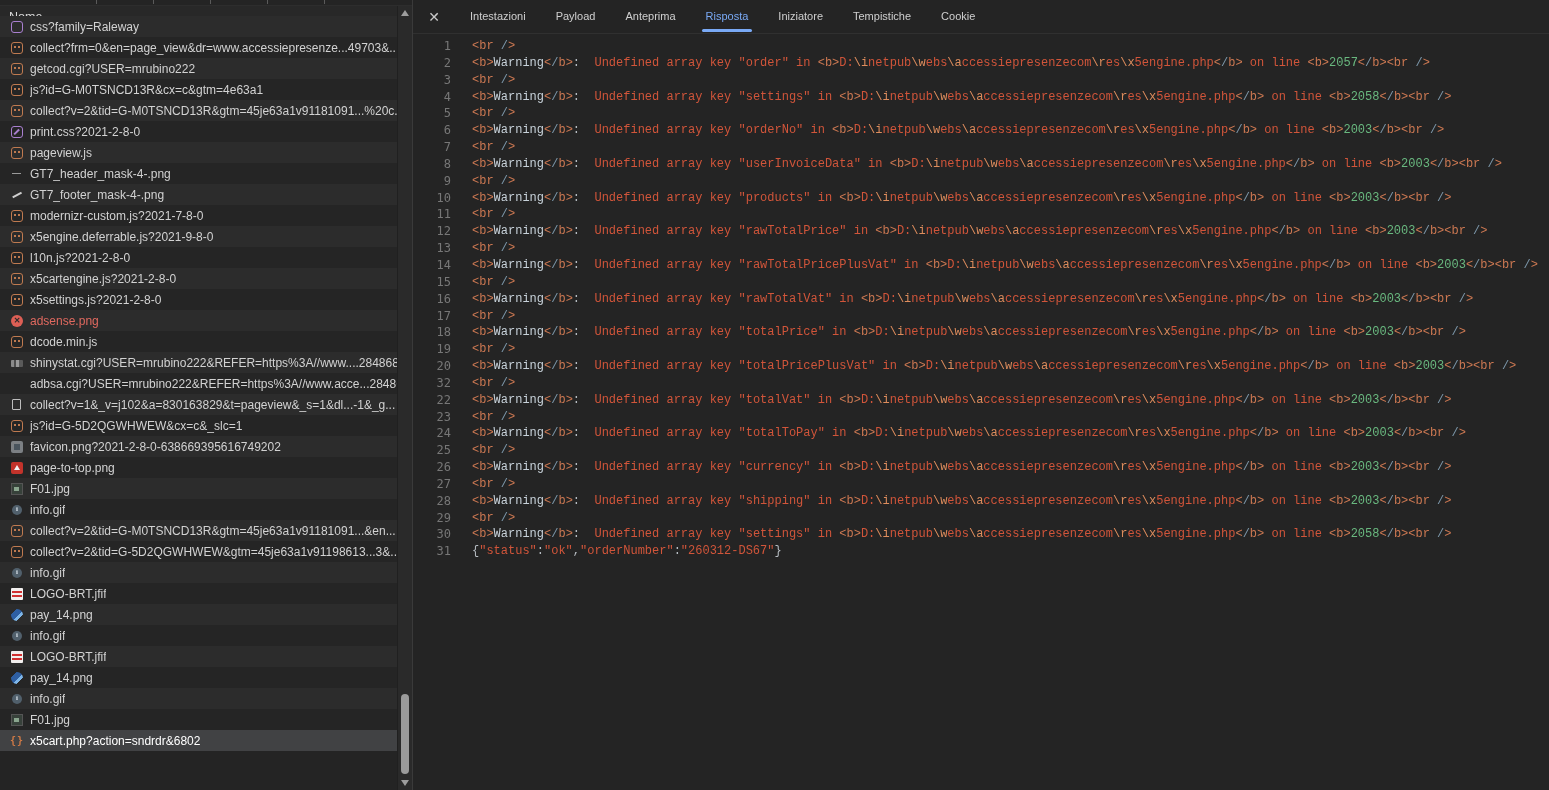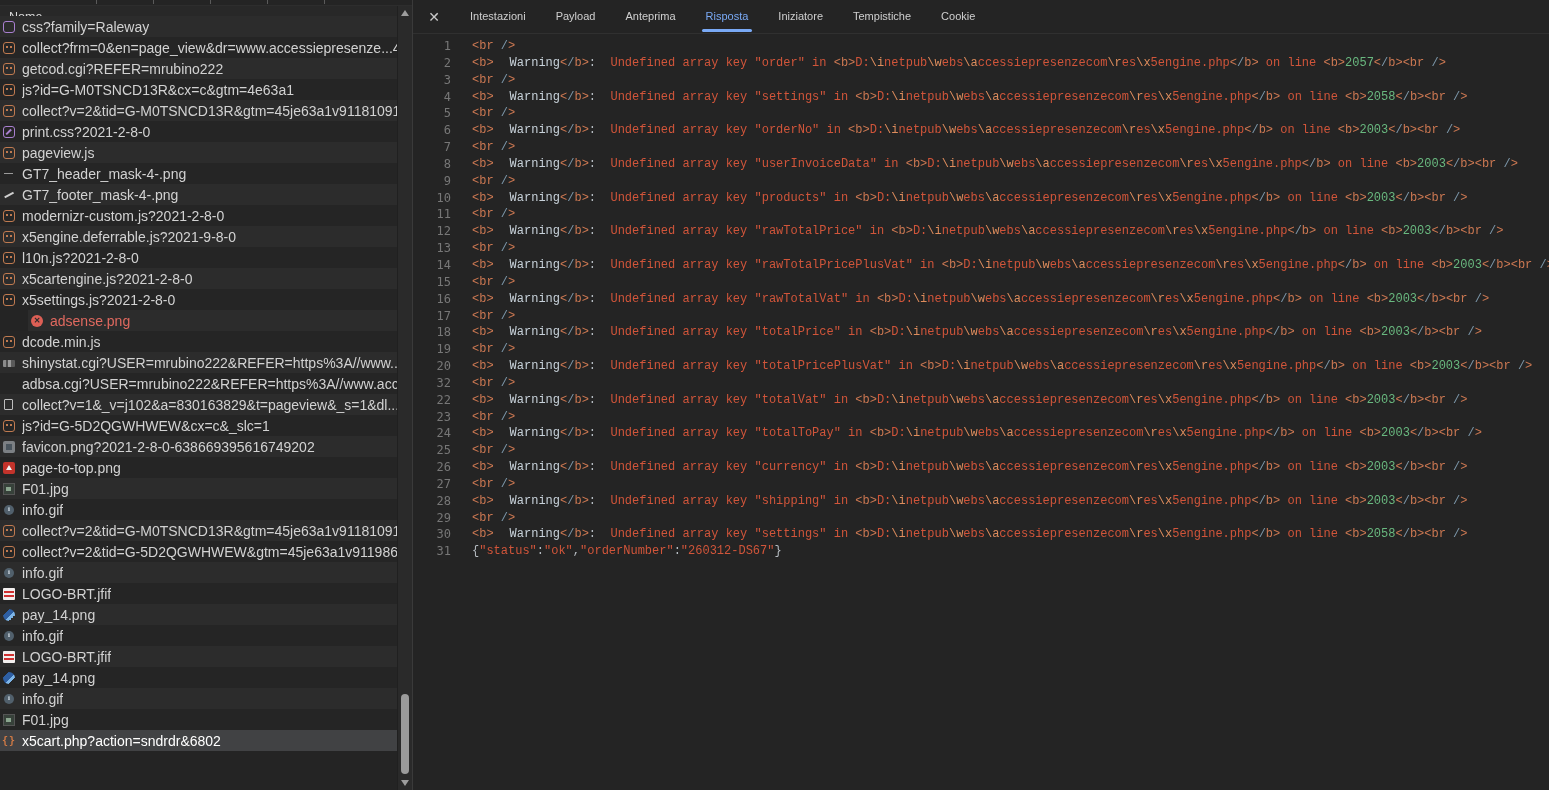--- a/index.html
+++ b/index.html
@@ -7,26 +7,26 @@
   .app{display:flex;width:1549px;height:790px;position:relative;}
 
   
   .left{width:412px;flex:0 0 412px;position:relative;background:#242424;border-right:1px solid #3a3a3a;overflow:hidden;}
   .ruler{height:5px;background:#242424;position:relative;border-bottom:1px solid #2d2d2d;}
   .ruler .ticks{position:absolute;left:40px;top:0;width:330px;height:4px;
     background:repeating-linear-gradient(90deg,transparent 0 56px,#5a5a5a 56px 57px);}
   .colhead{height:22px;line-height:22px;padding-left:9px;color:#d8d8d8;font-size:12.5px;
     background:#282828;border-bottom:1px solid #474747;}
   .list{position:absolute;top:28px;left:0;right:14px;margin-top:-12px;}
-  .row{height:21px;display:flex;align-items:center;gap:7px;padding-left:3px;
-    font-size:14px;color:#d2d2d2;white-space:nowrap;overflow:hidden;}
+  .row{height:21px;display:flex;align-items:center;gap:7px;padding-left:11px;
+    font-size:12px;color:#d2d2d2;white-space:nowrap;overflow:hidden;}
   .row:nth-child(odd){background:#2c2c2c;}
   .row:nth-child(even){background:#252525;}
   .row.selected{background:var(--selected-row-bg,#414244);color:#ffffff;}
-  .row.error{color:var(--error-red,#e0695f);margin-left:28px;}
+  .row.error{color:var(--error-red,#e0695f);}
   .lbl{overflow:hidden;text-overflow:clip;}
 
   
   .ic{width:12px;height:12px;flex:0 0 12px;position:relative;display:inline-block;box-sizing:border-box;}
   .js-file-icon{border:1.5px solid #bf7a50;border-radius:3px;}
   .js-file-icon::before{content:"";position:absolute;left:2px;top:3.5px;width:2px;height:2px;
     background:#bf7a50;box-shadow:4px 0 0 #bf7a50;}
   .css-file-icon,.print-css-icon{border:1.5px solid #a97fd0;border-radius:3px;}
   .print-css-icon::before{content:"";position:absolute;left:1px;top:4px;width:7px;height:1.5px;
     background:#a97fd0;transform:rotate(-45deg);}
@@ -79,21 +79,21 @@
 
   .codewrap{flex:1;overflow:hidden;padding-top:4px;
     font-family:"DejaVu Sans Mono","Liberation Mono",monospace;font-size:12px;}
   .cl{display:flex;line-height:16.85px;white-space:pre;}
   .ln{flex:0 0 38px;text-align:right;color:var(--line-number-gray,#777);user-select:none;}
   .cd{padding-left:21px;font-family:Liberation Mono, monospace;}
   .tok-tag{color:var(--tag-salmon,#cc7852);}
   .tok-slash{color:var(--slash-blue,#7d98ab);}
   .tok-text{color:var(--message-red,#d1553a);}
   .tok-esc{color:var(--escape-orange,#de8d5d);}
-  .tok-plain{color:var(--warning-text-gray,#c8d2da);margin-left:16px;}
+  .tok-plain{color:var(--warning-text-gray,#c8d2da);}
   .tok-punc{color:var(--punctuation-gray,#b6bcc2);}
   .tok-num{color:var(--number-green,#69b87f);}
 </style>
 </head>
 <body>
 
 <div class="app">
 
   <div class="left">
     <div class="ruler">
@@ -104,21 +104,21 @@
         <div class="row">
           <span class="ic css-file-icon"></span>
           <span class="lbl">css?family=Raleway</span>
         </div>
         <div class="row">
           <span class="ic js-file-icon"></span>
           <span class="lbl">collect?frm=0&amp;en=page_view&amp;dr=www.accessiepresenze...49703&amp;...</span>
         </div>
         <div class="row">
           <span class="ic js-file-icon"></span>
-          <span class="lbl">getcod.cgi?REFER=mrubino222</span>
+          <span class="lbl">getcod.cgi?USER=mrubino222</span>
         </div>
         <div class="row">
           <span class="ic js-file-icon"></span>
           <span class="lbl">js?id=G-M0TSNCD13R&amp;cx=c&amp;gtm=4e63a1</span>
         </div>
         <div class="row">
           <span class="ic js-file-icon"></span>
           <span class="lbl">collect?v=2&amp;tid=G-M0TSNCD13R&amp;gtm=45je63a1v91181091...%20c...</span>
         </div>
         <div class="row">
@@ -132,21 +132,21 @@
         <div class="row">
           <span class="ic image-line-thumb"></span>
           <span class="lbl">GT7_header_mask-4-.png</span>
         </div>
         <div class="row">
           <span class="ic image-diagonal-thumb"></span>
           <span class="lbl">GT7_footer_mask-4-.png</span>
         </div>
         <div class="row">
           <span class="ic js-file-icon"></span>
-          <span class="lbl">modernizr-custom.js?2021-2-8-0</span>
+          <span class="lbl">modernizr-custom.js?2021-7-8-0</span>
         </div>
         <div class="row">
           <span class="ic js-file-icon"></span>
           <span class="lbl">x5engine.deferrable.js?2021-9-8-0</span>
         </div>
         <div class="row">
           <span class="ic js-file-icon"></span>
           <span class="lbl">l10n.js?2021-2-8-0</span>
         </div>
         <div class="row">

